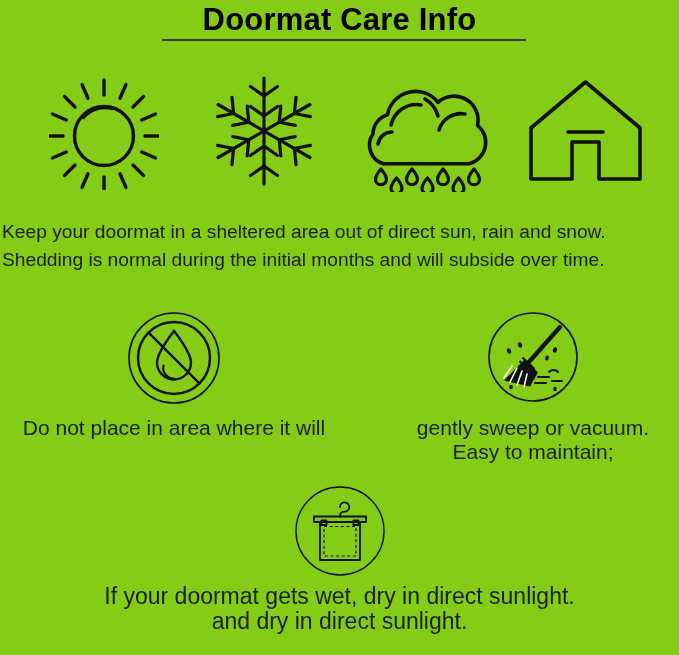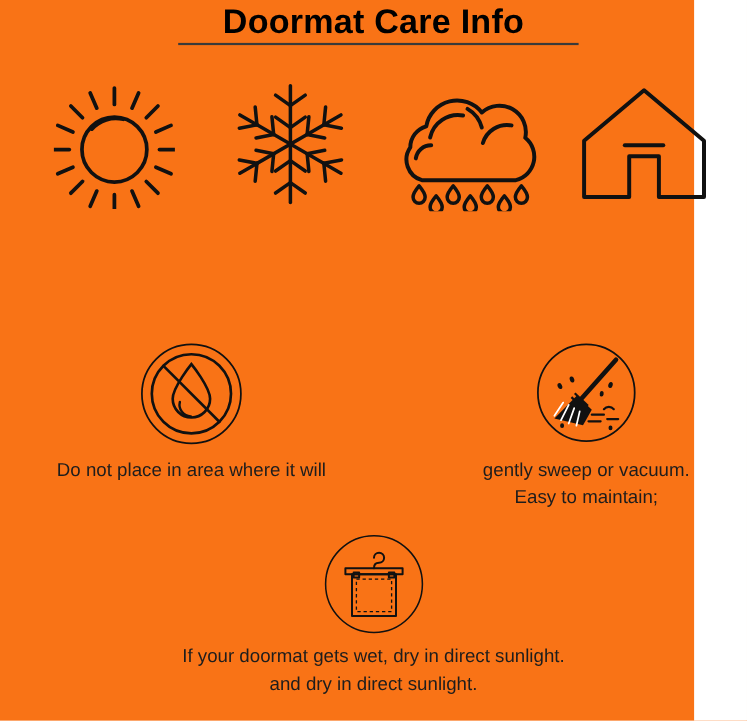--- a/index.html
+++ b/index.html
@@ -11,23 +11,23 @@
     width: 679px;
     height: 655px;
     position: relative;
     overflow: hidden;
     font-family: "Liberation Sans", sans-serif;
     color: #1a1a1a;
     -webkit-font-smoothing: antialiased;
   }
   .page {
     position: relative;
-    width: 631px;
+    width: 679px;
     height: 655px;
-    background: #f97316;
+    background: #84cc16;
   }
 
   
   .title-block {
     position: absolute;
     left: 0;
     top: 0;
     width: 679px;
     text-align: center;
   }
@@ -102,41 +102,41 @@
   }
   .pair-left  { left: 4px; }
   .pair-right { left: 388px; width: 290px; }
   .pair-icon { height: 100px; }
   .pair-icon svg { display: block; margin: 0 auto; }
   .caption {
     margin-top: 6px;
   }
   .caption-line {
     display: block;
-    font-size: 17px;
+    font-size: 21px;
     line-height: 24px;
     color: #1d1d1d;
     white-space: nowrap;
     font-family: "Liberation Sans", sans-serif;
   }
 
   
   .bottom-block {
     position: absolute;
     left: 0;
     top: 484px;
     width: 679px;
     text-align: center;
   }
   .bottom-icon { height: 98px; }
   .bottom-icon svg { display: block; margin: 0 auto; }
   .bottom-caption { margin-top: 2px; }
   .bottom-line {
     display: block;
-    font-size: 17px;
+    font-size: 23px;
     line-height: 25px;
     color: #1d1d1d;
     white-space: nowrap;
     font-family: "Liberation Sans", sans-serif;
   }
 </style>
 </head>
 <body>
 
 <div class="page">
@@ -250,20 +250,24 @@
     <div class="weather-cell cell-house">
       <svg width="125" height="118" viewBox="0 0 125 118">
         <g fill="none" stroke="#111111" stroke-width="3.6" stroke-linecap="round" stroke-linejoin="round">
           <path d="M8 56 L62.5 10 L117 56 L117 107 L76 107 L76 70 L49 70 L49 107 L8 107 Z"></path>
           <line x1="45" y1="60" x2="80" y2="60"></line>
         </g>
       </svg>
     </div>
   </div>
 
+  <div class="intro">
+    <span class="intro-line">Keep your doormat in a sheltered area out of direct sun, rain and snow.</span>
+    <span class="intro-line">Shedding is normal during the initial months and will subside over time.</span>
+  </div>
 
   <div class="pair-row">
 
     <div class="pair-col pair-left">
       <div class="pair-icon">
         <svg width="96" height="96" viewBox="0 0 96 96">
           <g fill="none" stroke="#111111" stroke-linecap="round">
             <circle cx="48" cy="48" r="45" stroke-width="1.6"></circle>
             <circle cx="48" cy="48" r="36" stroke-width="2.4"></circle>
             <path d="M48 21 c0 0 -17 21 -17 31.5 a17 17 0 0 0 34 0 C65 42 48 21 48 21 Z" stroke-width="2.4"></path>

